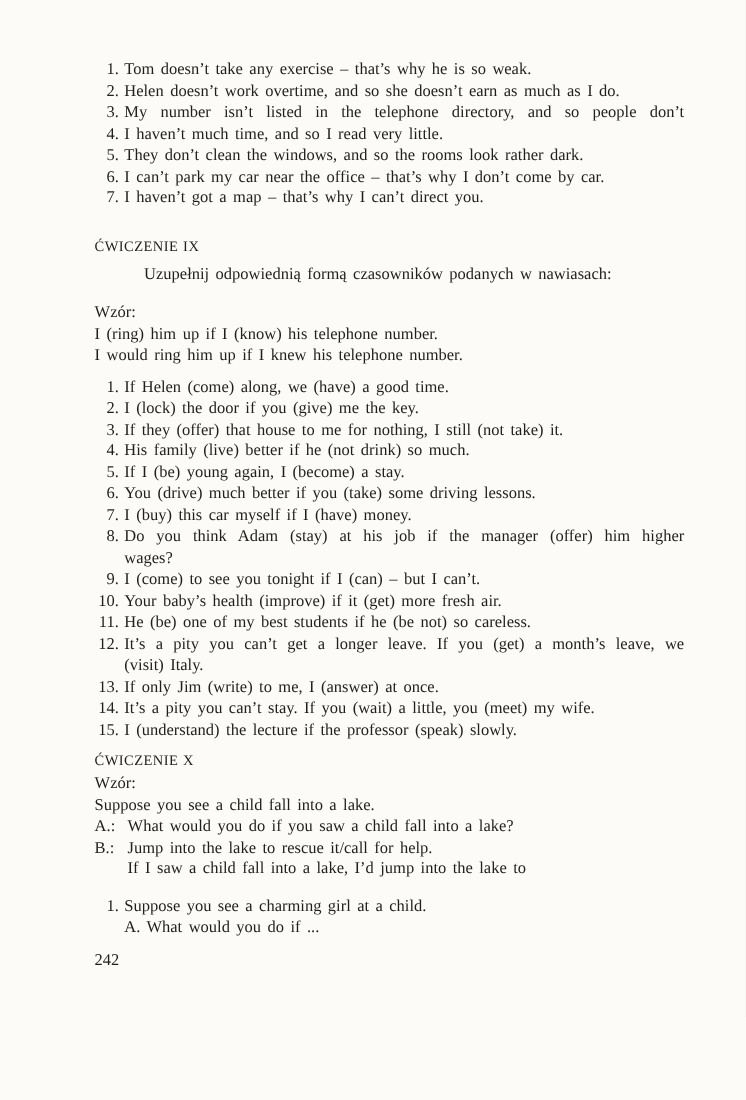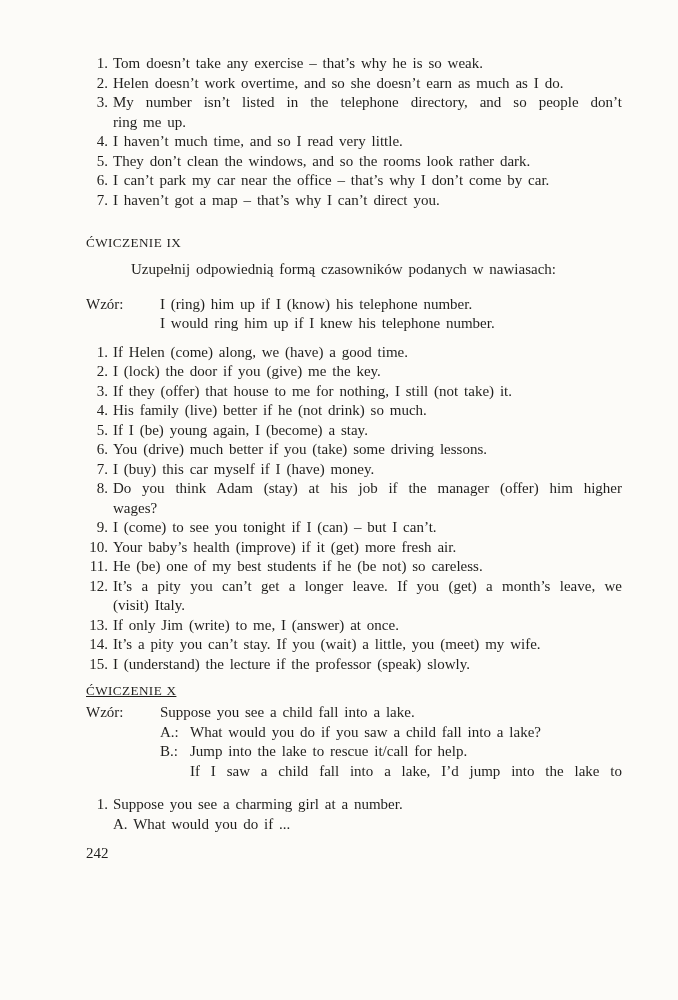--- a/index.html
+++ b/index.html
@@ -20,24 +20,24 @@
   .li{display:flex;align-items:flex-start;}
   .num{flex:none;width:22px;text-align:right;}
   .txt{flex:1;padding-left:5px;min-width:0;}
   .line{display:block;}
   .jl{text-align:justify;text-align-last:justify;}
   .heading{
     font-size:13.2px;line-height:18px;letter-spacing:0.4px;
     word-spacing:0.05em;
   }
   .heading-ix{margin-top:24px;}
-  .heading-x{margin-top:8px;text-decoration:underline;}
+  .heading-x{margin-top:8px;}
   .instruction{margin-top:8px;margin-left:20px;}
   .ind{text-indent:25px;}
-  .wzor{display:flex;align-items:flex-start;}
+  .wzor{display:flex;align-items:flex-start;flex-direction:column;}
   .wzor-ix{margin-top:15px;}
   .wzor-x{margin-top:3px;}
   .wzor-label{flex:none;width:74px;}
   .wzor-body{flex:1;min-width:0;}
   .ab-row{display:flex;align-items:flex-start;}
   .ab-label{flex:none;width:30px;}
   .ab-txt{flex:1;min-width:0;}
   .list-ix{margin-top:9px;}
   .list-x{margin-top:14px;}
   .top-list{margin-top:2px;}
@@ -58,21 +58,20 @@
     <div class="li">
       <span class="num">2.</span>
       <div class="txt">
           <span class="line">Helen doesn’t work overtime, and so she doesn’t earn as much as I do.</span>
         </div>
     </div>
     <div class="li">
       <span class="num">3.</span>
       <div class="txt">
         <span class="line jl">My number isn’t listed in the telephone directory, and so people don’t</span>
-        <span class="line">ring me up.</span>
       </div>
     </div>
     <div class="li">
       <span class="num">4.</span>
       <div class="txt">
           <span class="line">I haven’t much time, and so I read very little.</span>
         </div>
     </div>
     <div class="li">
       <span class="num">5.</span>
@@ -219,21 +218,21 @@
           <span class="line jl">If I saw a child fall into a lake, I’d jump into the lake to</span>
         </div>
       </div>
     </div>
   </div>
 
   <div class="list list-x">
     <div class="li">
       <span class="num">1.</span>
       <div class="txt">
-        <span class="line">Suppose you see a charming girl at a number.</span>
+        <span class="line">Suppose you see a charming girl at a child.</span>
         <span class="line">A. What would you do if ...</span>
       </div>
     </div>
   </div>
 
   <div class="page-number">242</div>
 
 </div>
 
 </body></html>

